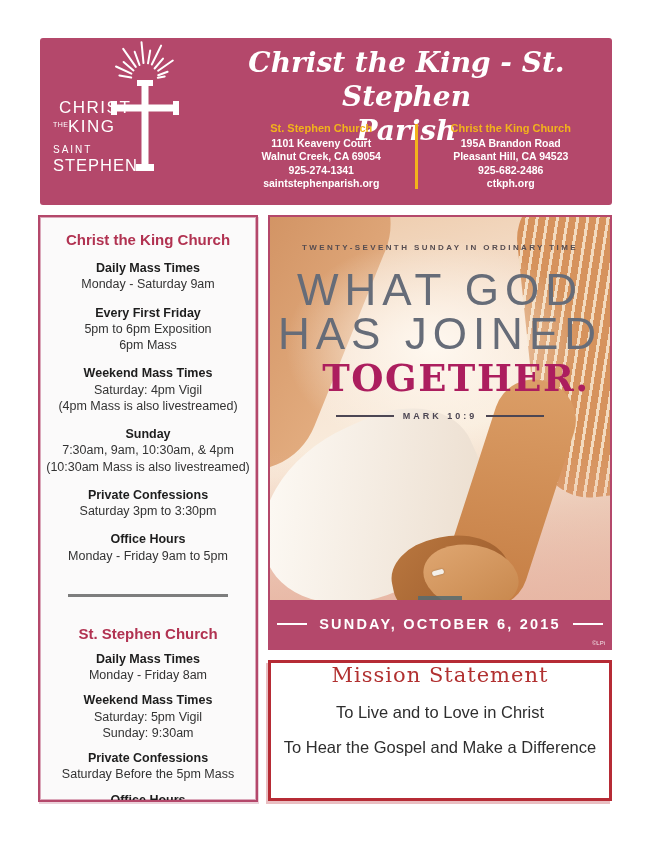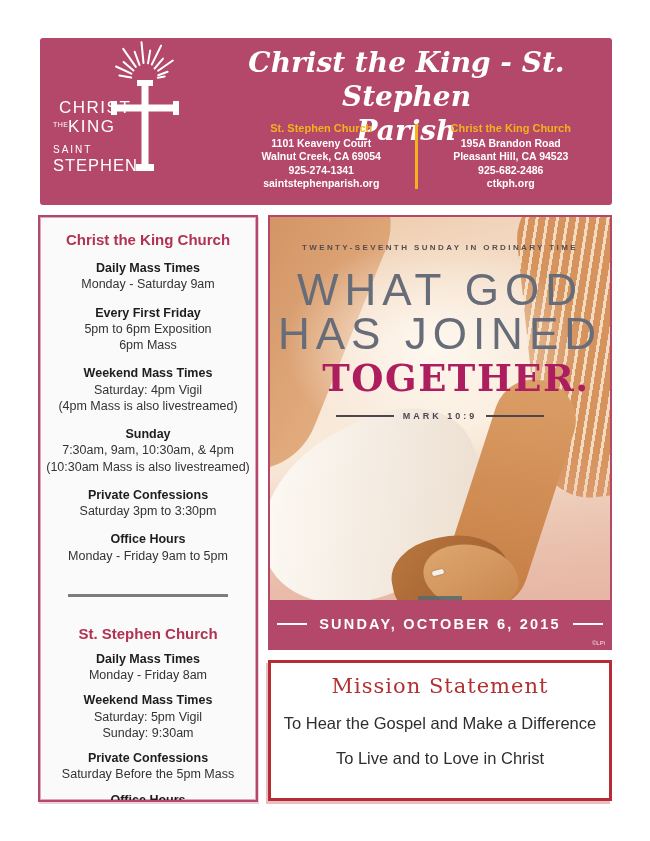--- a/index.html
+++ b/index.html
@@ -65,21 +65,21 @@
   .verse{font-size:9px;font-weight:bold;letter-spacing:3px;color:#4c4653;}
   .date-banner{position:absolute;left:0;right:0;bottom:0;height:48px;z-index:4;
          background:var(--banner,#b4486b);display:flex;align-items:center;justify-content:center;gap:12px;}
   .date-banner .bdash{width:30px;height:2px;background:#ffffff;}
   .date-text{color:#fff;font-weight:bold;font-size:14.5px;letter-spacing:2.2px;}
   .credit{position:absolute;right:5px;bottom:2px;font-size:6px;color:rgba(255,255,255,.85);}
 
   
   .mission{position:absolute;left:268px;top:660px;width:344px;height:141px;box-sizing:border-box;
          background:#fff;border:3px solid var(--mission_border,#b62b35);
-         box-shadow:-2px 3px 0 rgba(182,43,53,.3);text-align:center;padding-top:11px;}
+         box-shadow:-2px 3px 0 rgba(182,43,53,.3);text-align:center;}
   .mission-title{font-family:"DejaVu Serif","Liberation Serif",serif;font-size:21px;
          letter-spacing:1px;color:var(--mission_red,#b13030);}
   .mission-line{font-size:16.5px;color:#2e2e2e;margin-top:16px;}
 </style>
 </head>
 <body>
 
 <div class="page">
 
   <header class="banner">
@@ -211,17 +211,17 @@
     <div class="date-banner">
       <span class="bdash"></span>
       <span class="date-text">SUNDAY, OCTOBER 6, 2015</span>
       <span class="bdash"></span>
       <span class="credit">©LPi</span>
     </div>
   </section>
 
   <section class="mission">
     <div class="mission-title">Mission Statement</div>
+    <div class="mission-line">To Live and to Love in Christ</div>
     <div class="mission-line">To Hear the Gospel and Make a Difference</div>
-    <div class="mission-line">To Live and to Love in Christ</div>
   </section>
 
 </div>
 
 </body></html>

